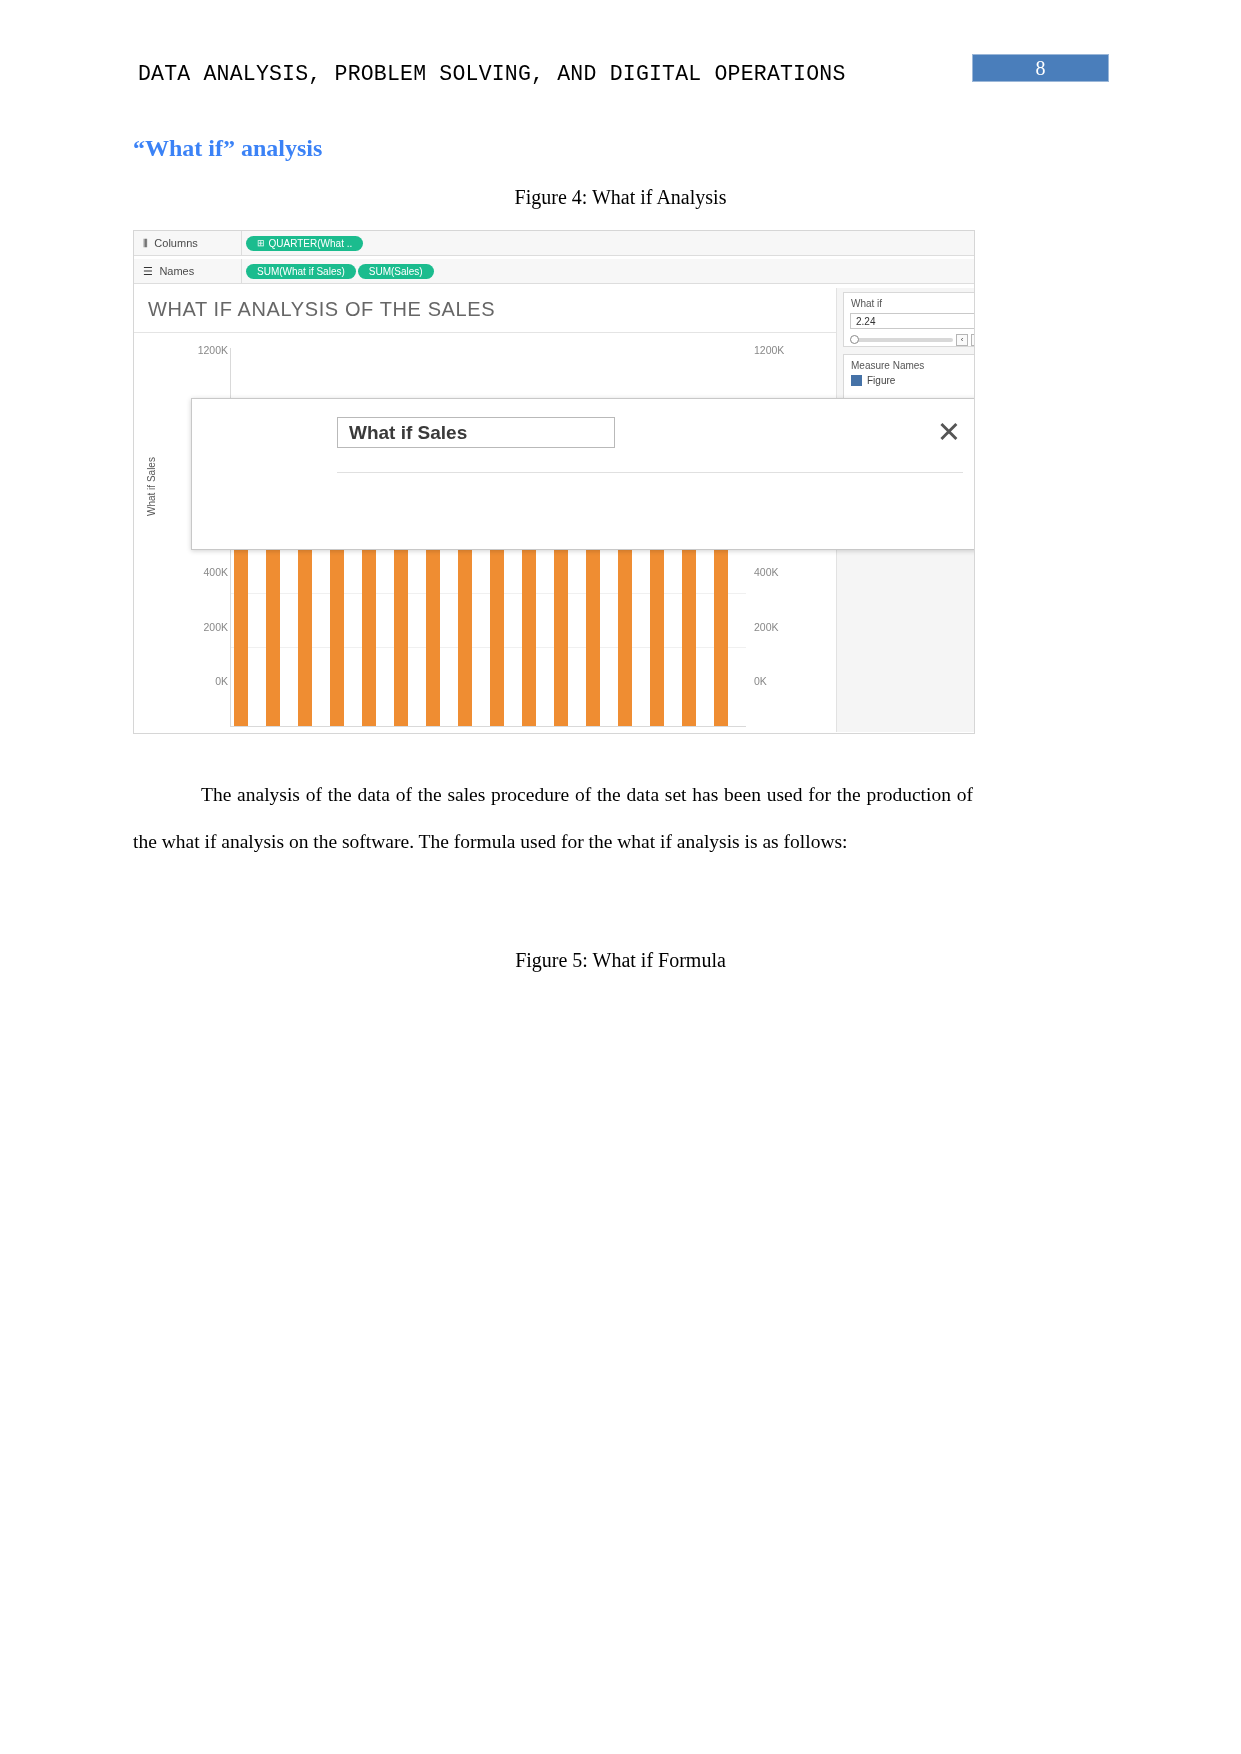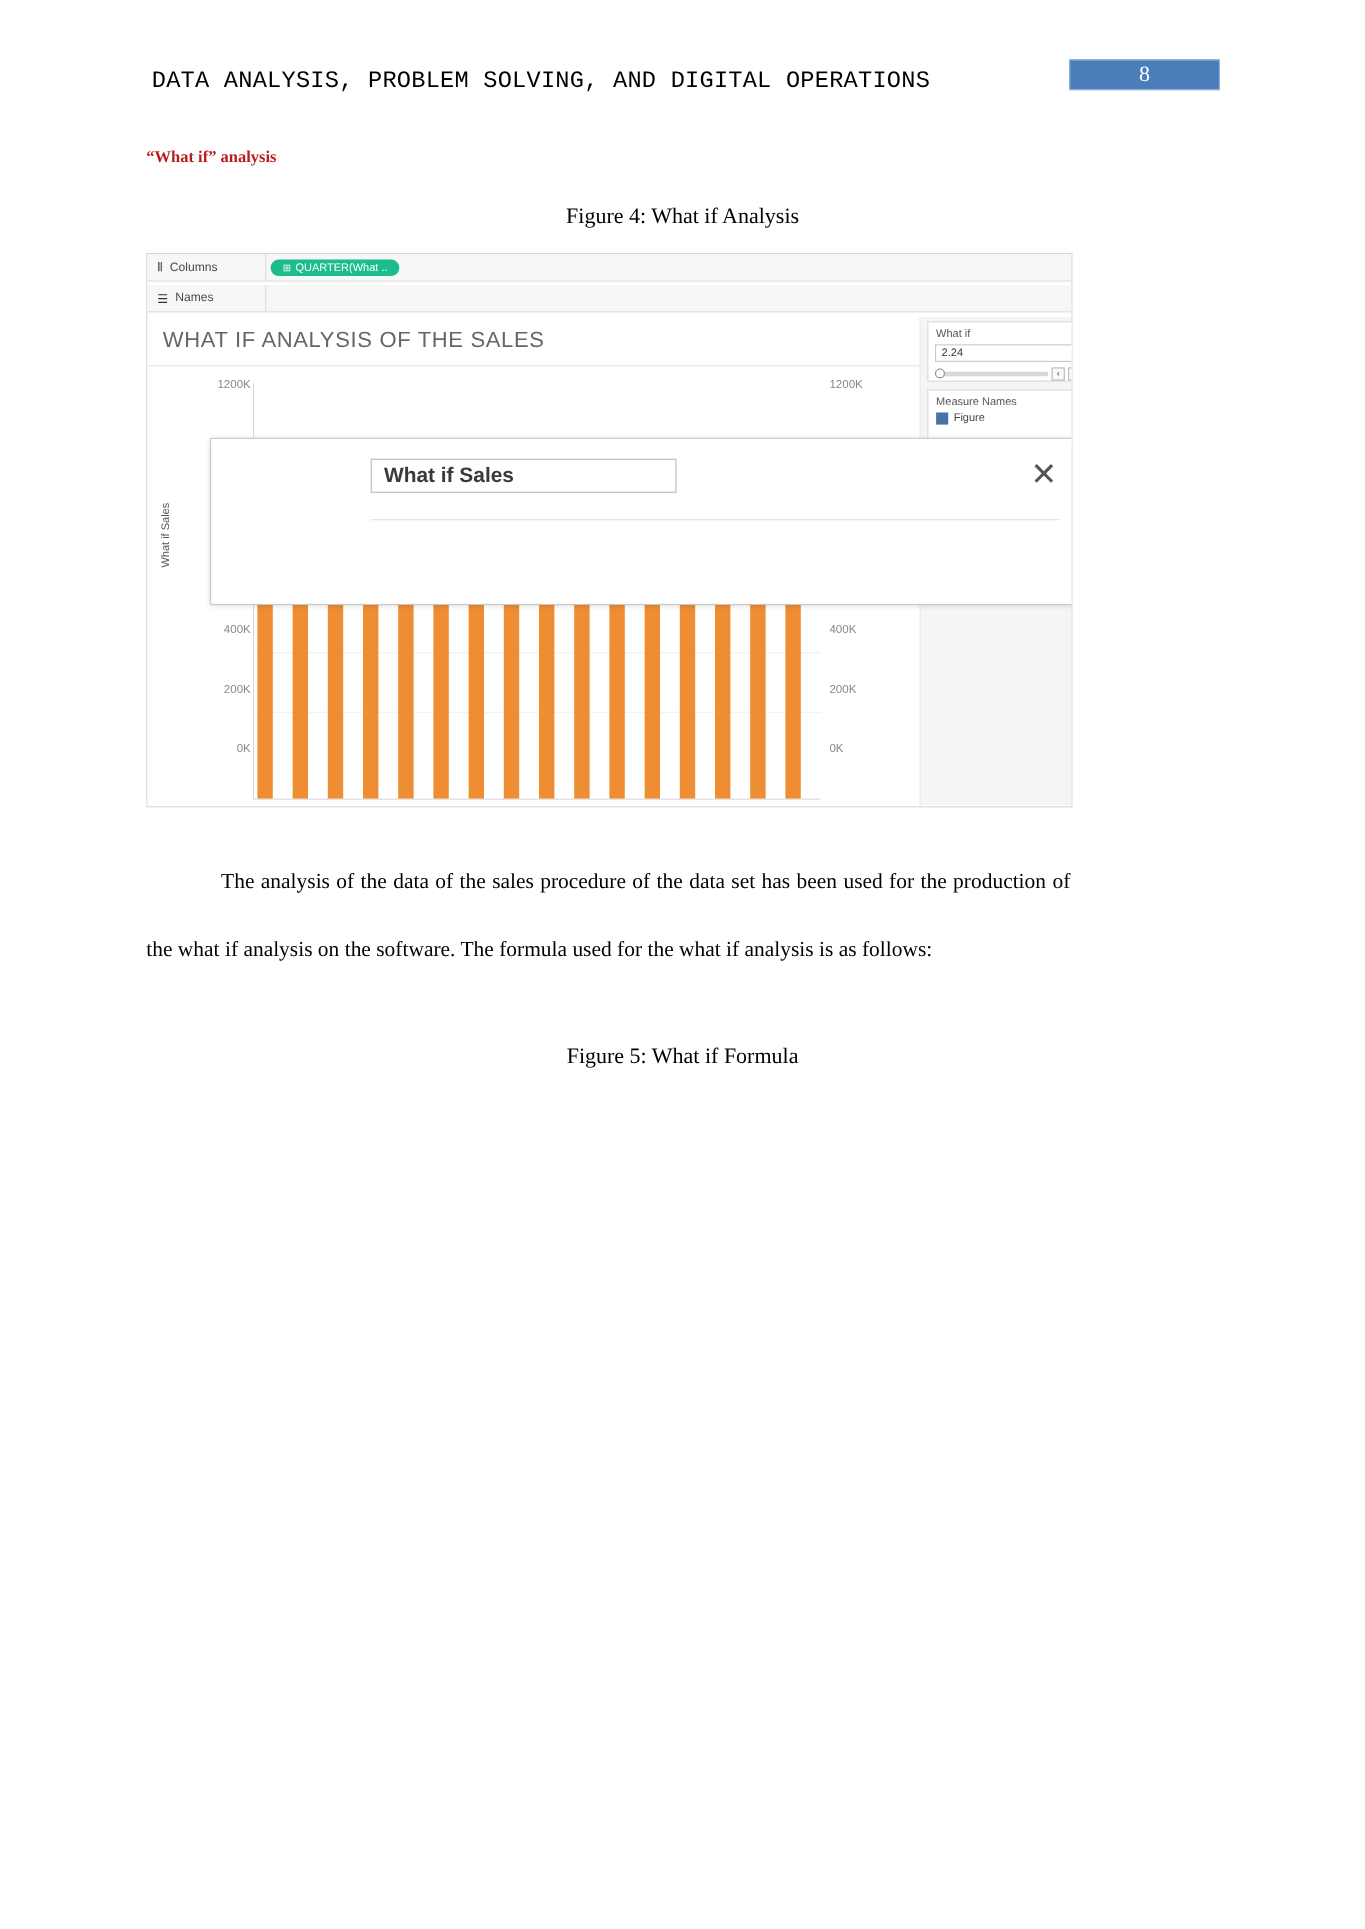--- a/index.html
+++ b/index.html
@@ -23,33 +23,33 @@
   .page-number-badge{
     position:absolute; left:972px; top:54px; width:135px; height:26px;
     background:#4a7ebb; border:1px solid #9bb7d8;
     color:#ffffff; font-family:"Liberation Serif", serif; font-size:20px;
     display:flex; align-items:center; justify-content:center;
   }
 
   
   .section-heading{
     position:absolute; left:133px; top:135px;
-    font-family:"Liberation Serif", serif; font-weight:bold; font-size:15px; color:#b91c1c;
+    font-family:"Liberation Serif", serif; font-weight:bold; font-size:24px; color:#3b82f6;
   }
   .figure-caption{
     position:absolute; width:1241px; text-align:center;
     font-family:"Liberation Serif", serif; font-size:20px; color:#000;
   }
   .fig4-caption{ top:186px; }
   .fig5-caption{ top:949px; }
 
   .body-paragraph{
     position:absolute; left:133px; top:771px; width:840px;
     font-family:"Liberation Serif", serif; font-size:19.5px; color:#000;
-    text-align:justify; line-height:62px; text-indent:68px;
+    text-align:justify; line-height:47px; text-indent:68px;
   }
 
   
   .tableau-figure{
     position:absolute; left:133px; top:230px; width:840px; height:502px;
     background:#ffffff; border:1px solid #d6d6d6;
     font-family:"Liberation Sans", sans-serif;
     overflow:hidden;
   }
 
@@ -207,20 +207,28 @@
         <span class="pill-icon">⊞</span>
         <span>QUARTER(What ..</span>
       </span>
     </div>
   </div>
 
   <div class="shelf-row shelf-rows">
     <div class="shelf-label">
       <span class="shelf-glyph">☰</span>
       <span>Names</span>
+    </div>
+    <div class="shelf-well">
+      <span class="pill">
+        <span>SUM(What if Sales)</span>
+      </span>
+      <span class="pill">
+        <span>SUM(Sales)</span>
+      </span>
     </div>
   </div>
 
   <div class="viz-canvas">
     <div class="viz-title">WHAT IF ANALYSIS OF THE SALES</div>
     <div class="viz-title-rule"></div>
 
     <div class="axis-title-y">What if Sales</div>
 
     <div class="y-left-axis">

